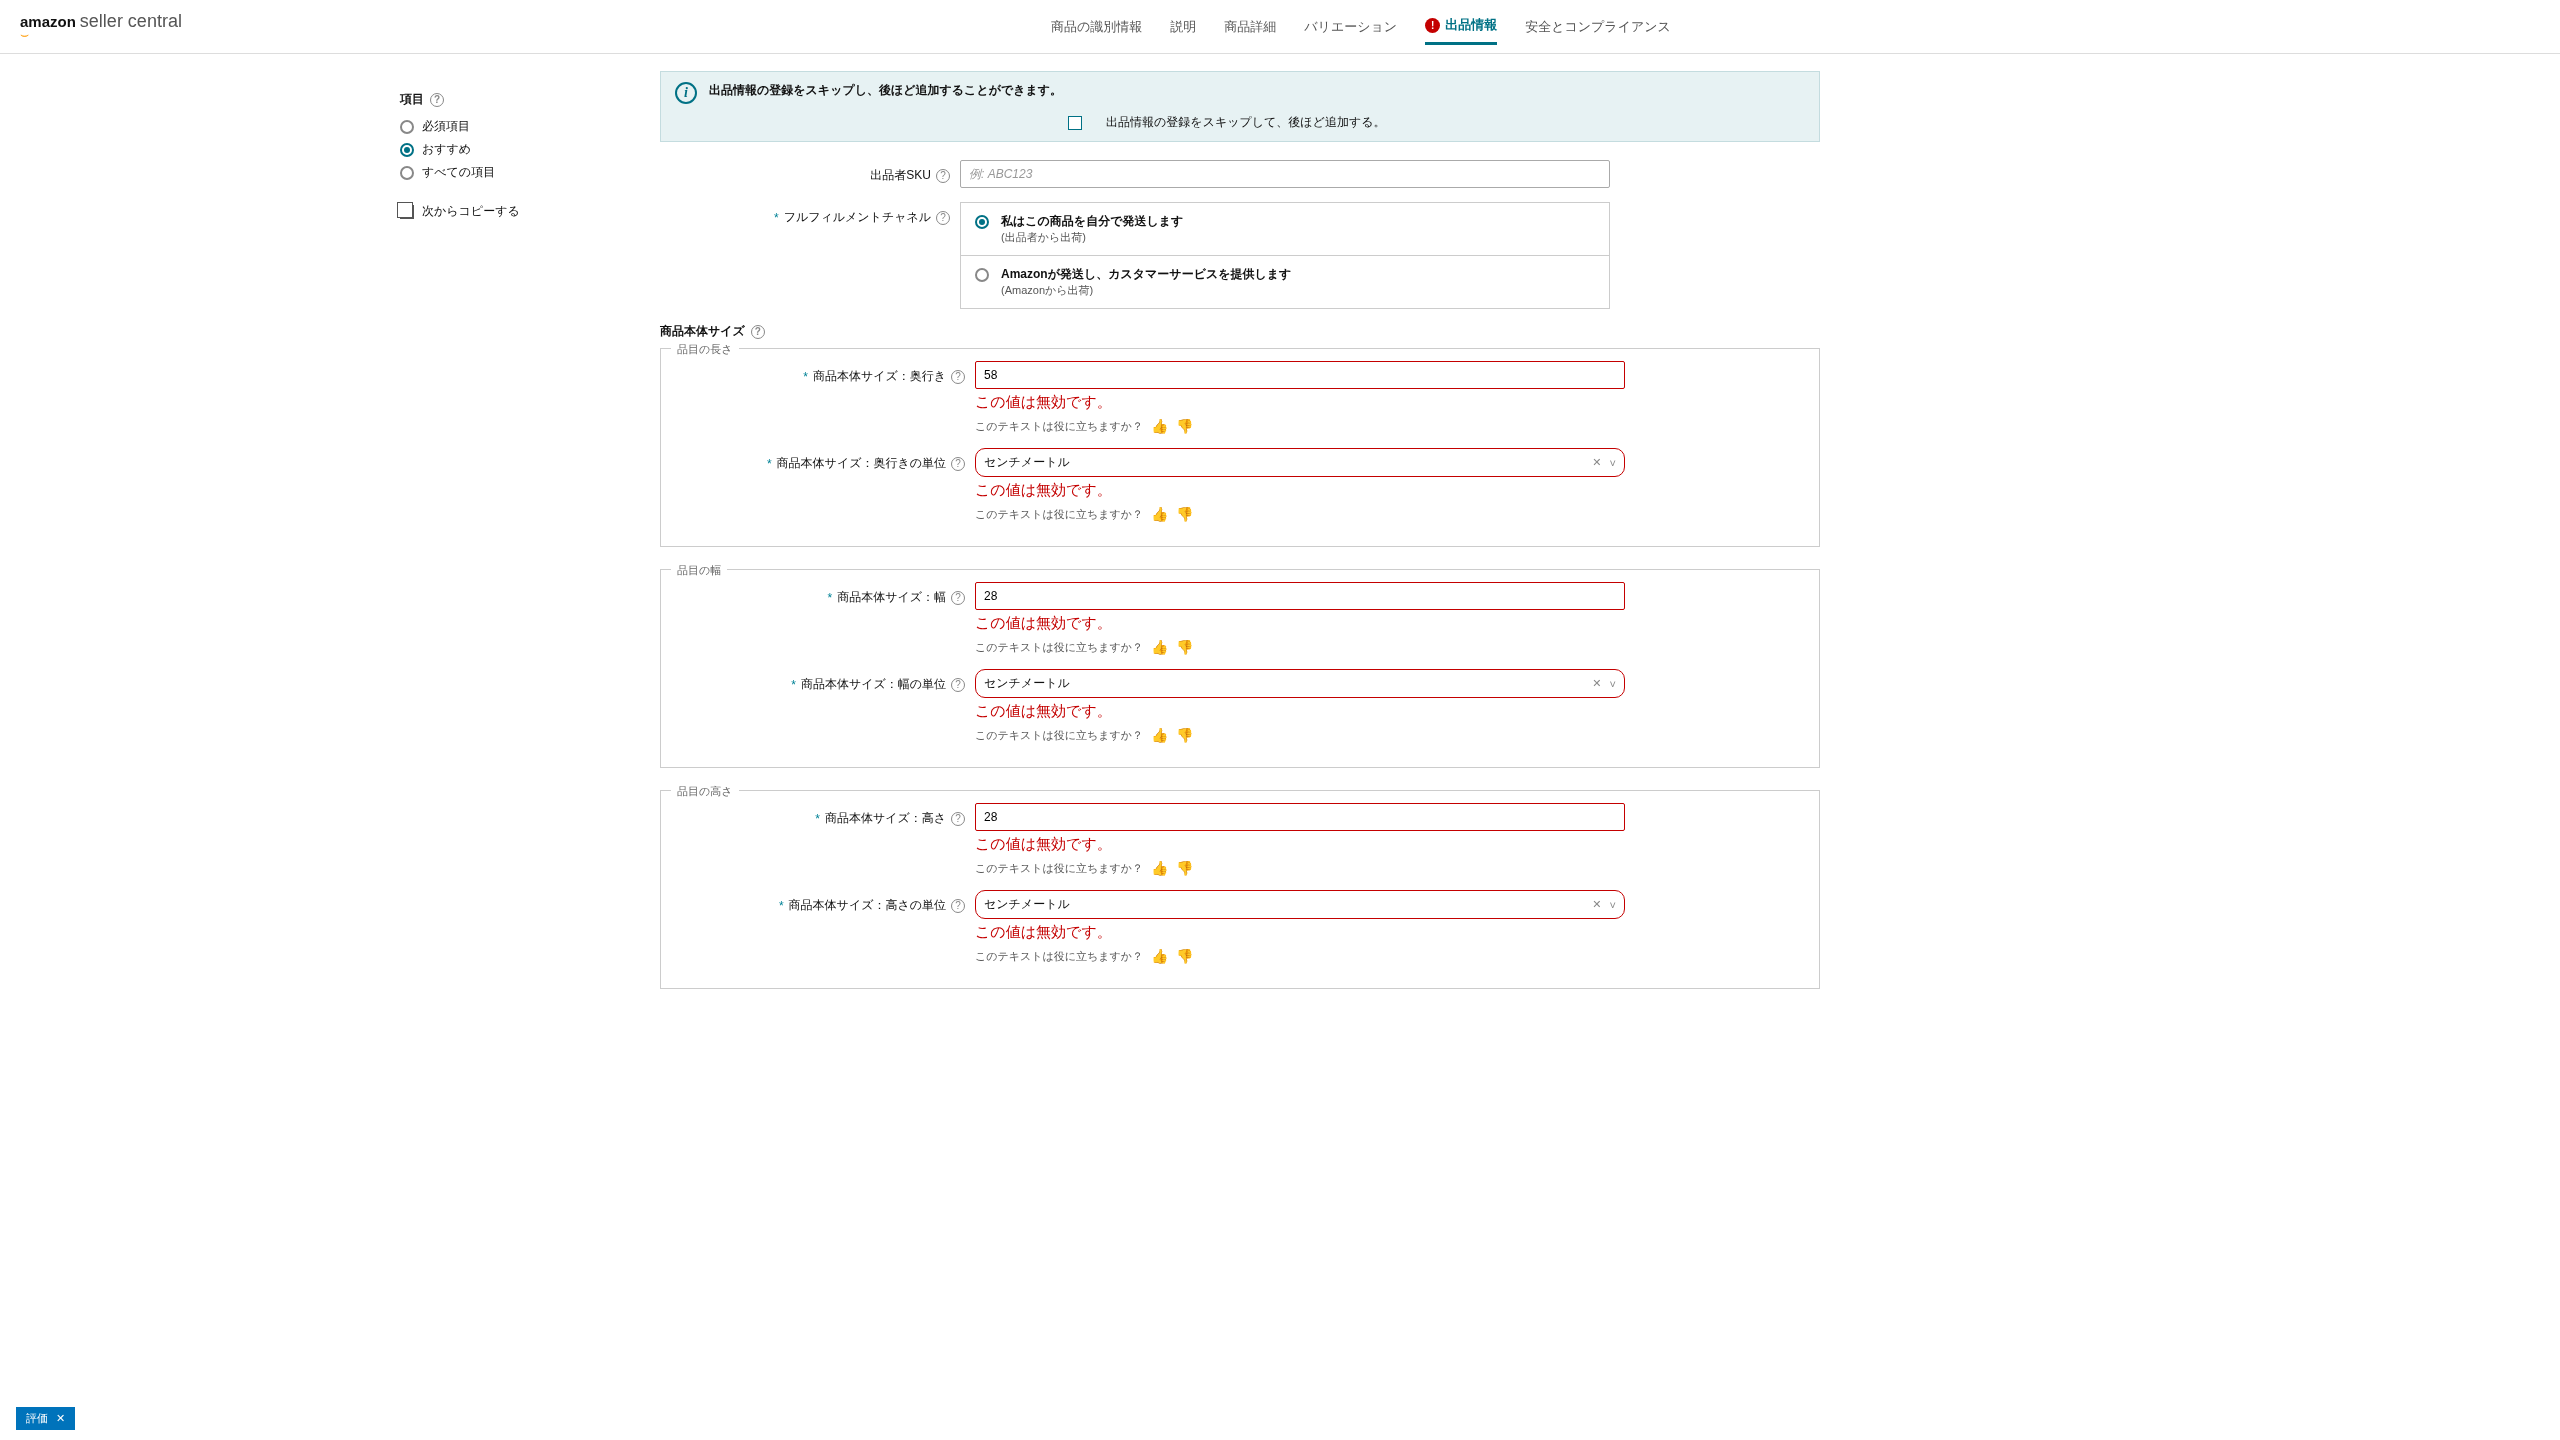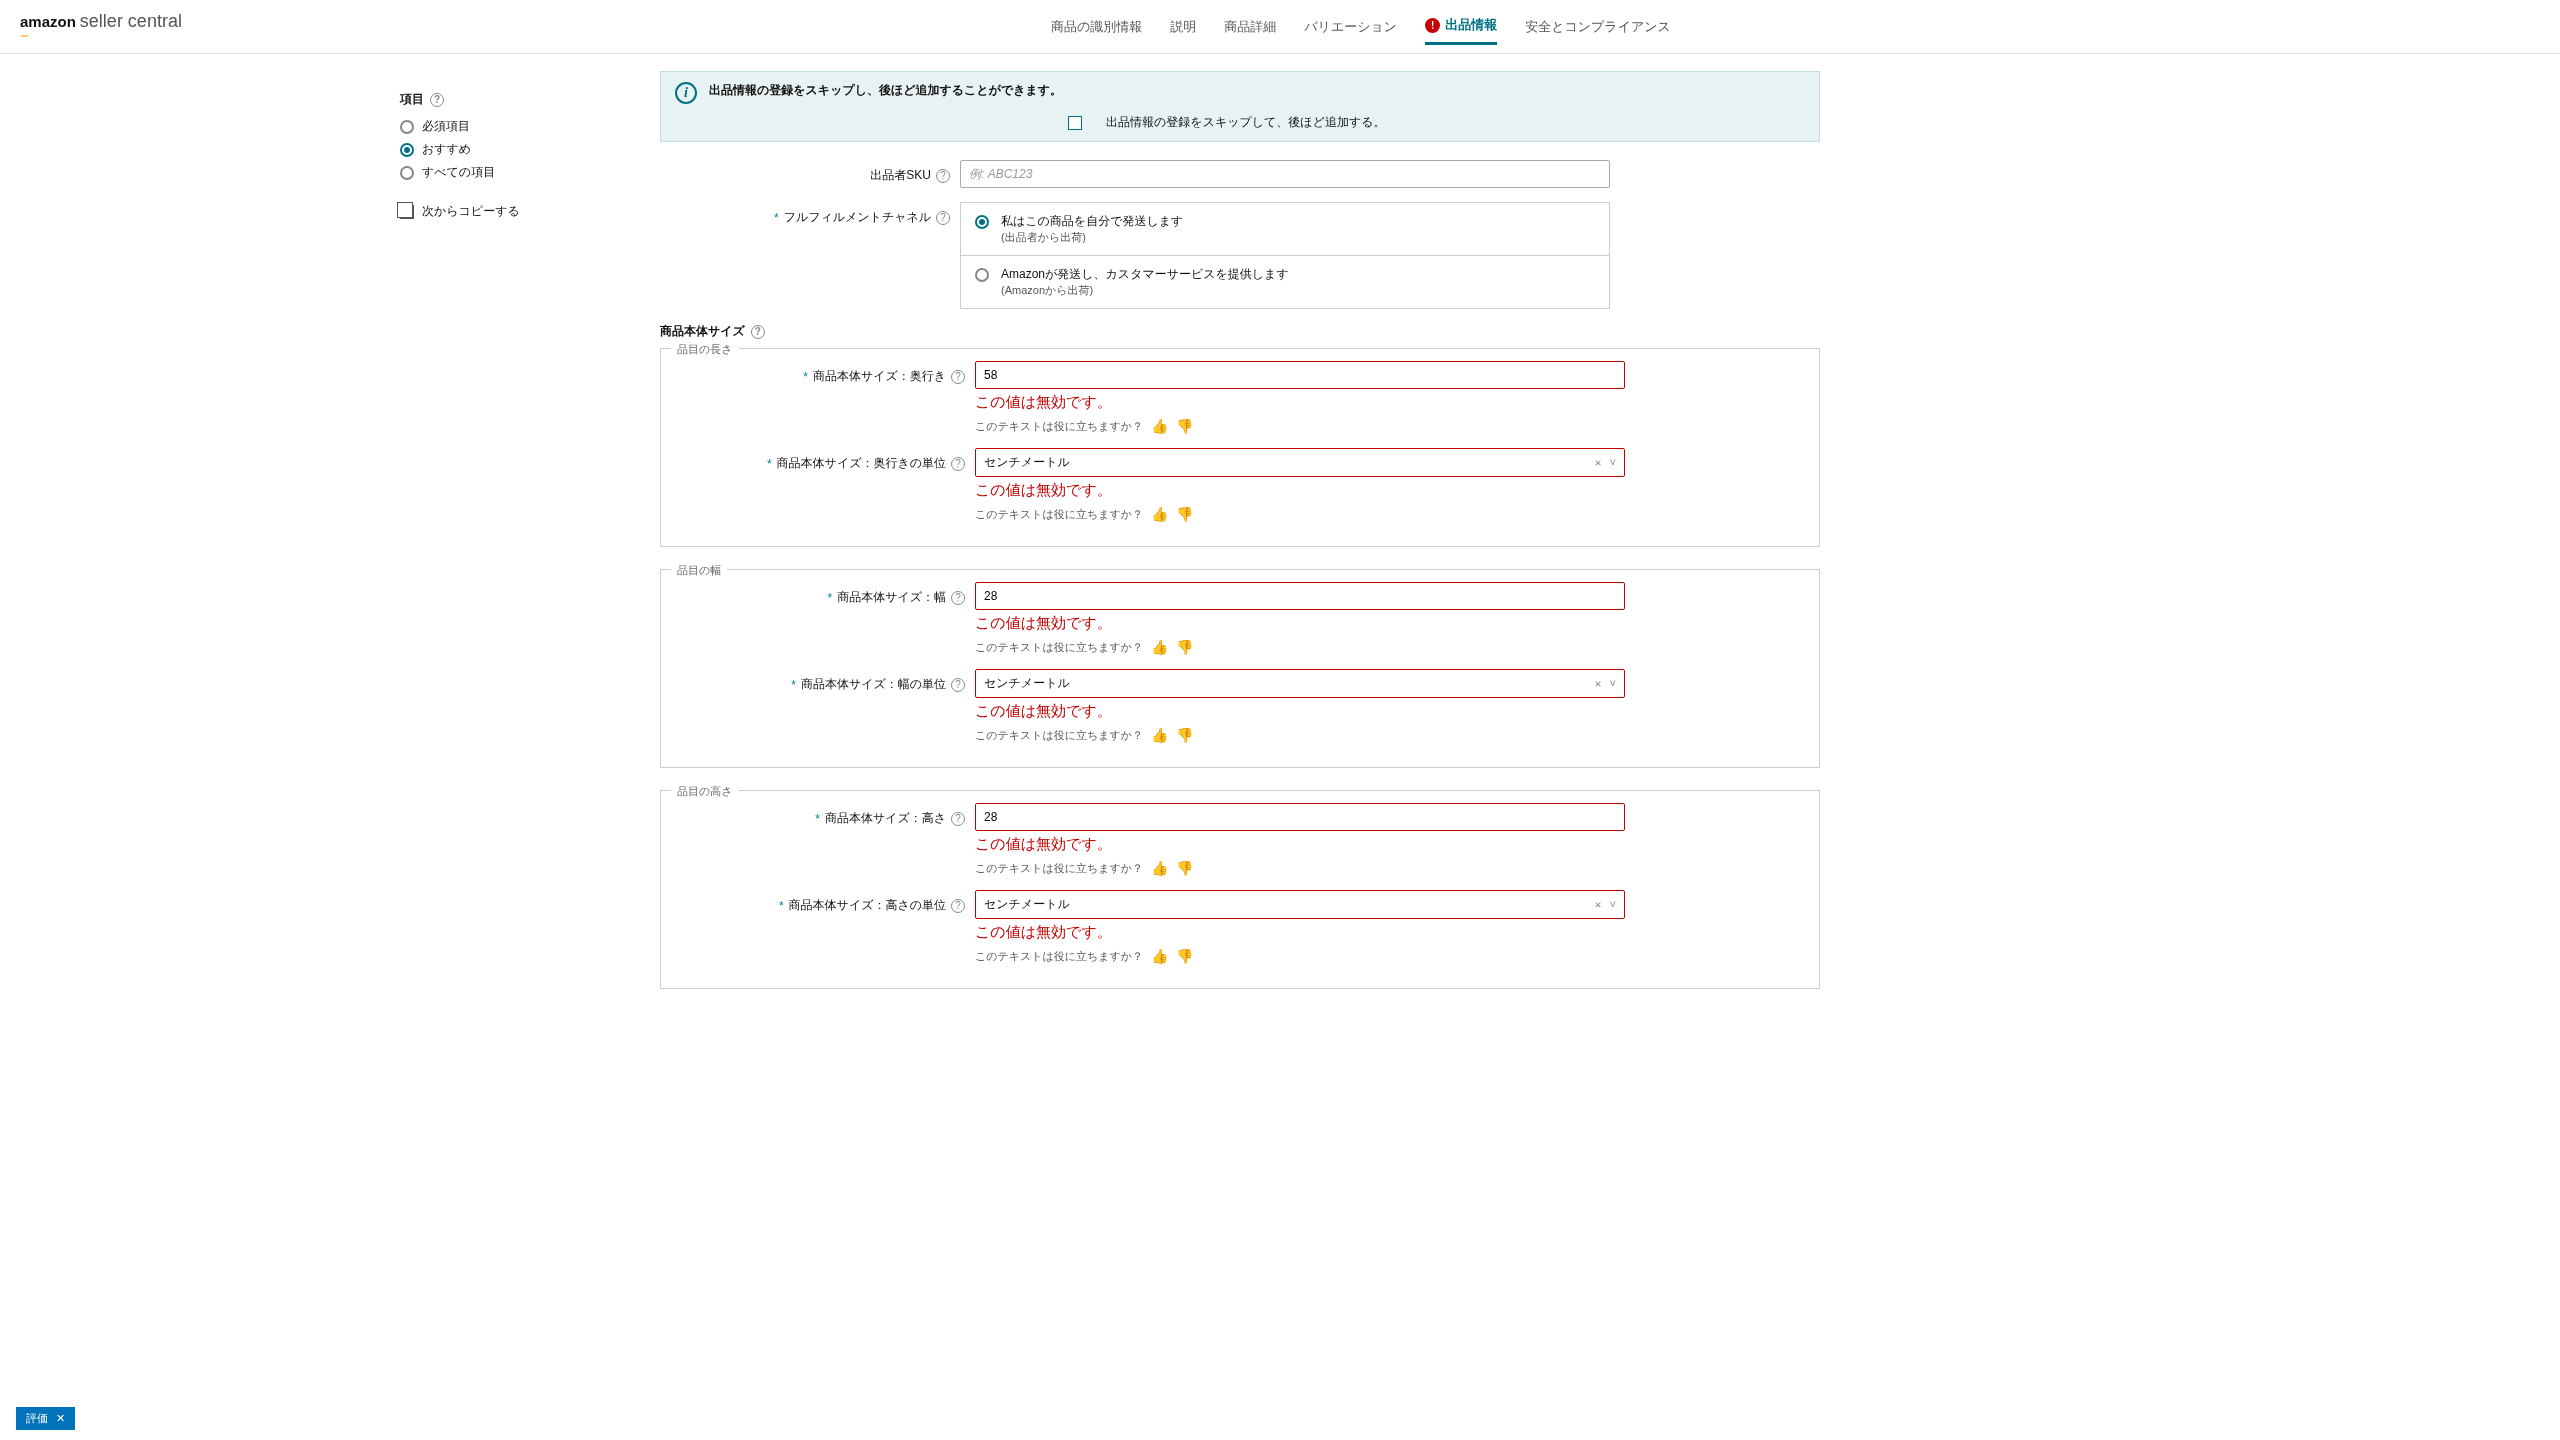--- a/index.html
+++ b/index.html
@@ -37,33 +37,33 @@
 .chk-row { display: flex; align-items: center; gap: 24px; margin-top: 32px; }
 .chk { width: 14px; height: 14px; border: 1.5px solid #007185; background: #fff; }
 
 .field-row { display: flex; align-items: flex-start; margin-bottom: 14px; }
 .field-label { width: 300px; text-align: right; padding-right: 10px; padding-top: 7px; font-size: 12px; display: flex; justify-content: flex-end; align-items: center; gap: 5px; }
 .req { color: #008296; }
 .field-input { flex: 1; max-width: 650px; }
 .text-input { width: 100%; border: 1px solid #aaa; border-radius: 2px; padding: 6px 8px; font-size: 12px; }
 .text-input.err { border-color: #c40000; }
 .text-input::placeholder { color: #999; font-style: italic; }
-.select-input { width: 100%; border: 1px solid #c40000; border-radius: 2px; padding: 5px 8px; font-size: 12px; display: flex; align-items: center; justify-content: space-between; background: #fff; font-family: Liberation Mono, monospace; }
+.select-input { width: 100%; border: 1px solid #c40000; border-radius: 10px; padding: 5px 8px; font-size: 12px; display: flex; align-items: center; justify-content: space-between; background: #fff; }
 .sel-ctrls { display:flex; gap:8px; color:#888; font-size:11px; align-items:center;}
 .err-text { color: #c40000; font-size: 15px; margin-top: 4px; }
 .hint-row { display: flex; align-items: center; gap: 8px; font-size: 11px; color: #555; margin-top: 6px; }
 .thumb { cursor: pointer; color: #111; font-size: 14px; }
 
 .fulfill-box { border: 1px solid #ccc; }
 .fulfill-opt { display: flex; gap: 12px; padding: 10px 14px; align-items:flex-start; }
 .fulfill-opt + .fulfill-opt { border-top: 1px solid #ccc; }
 .fradio { width: 14px; height: 14px; border: 2px solid #888; border-radius: 50%; flex-shrink:0; margin-top:2px; position: relative; }
 .fradio.sel { border-color: #007185; }
 .fradio.sel::after { content:''; width:6px; height:6px; background:#007185; border-radius:50%; position:absolute; top:2px; left:2px; }
-.fopt-main { font-size:12px; }
+.fopt-main { font-size:12px;font-weight:bold; }
 .fopt-sub { font-size:11px; color:#555; }
 
 .section-label { font-weight: 700; font-size: 12px; display: flex; align-items: center; gap: 6px; margin-top: 6px; margin-bottom: 8px; }
 .group-box { border: 1px solid #ccc; padding: 12px 14px 10px; margin-bottom: 22px; position: relative; }
 .group-title { position: absolute; top: -7px; left: 10px; background: #fff; padding: 0 6px; font-size: 11px; color: #666; }
 
 .feedback-pill { position: fixed; left: 16px; bottom: 10px; background: #0073bb; color: #fff; font-size: 11px; padding: 4px 10px; border-radius: 0; display: flex; align-items: center; gap: 8px; }
 .feedback-pill .x { cursor: pointer; }
 </style>
 </head>

